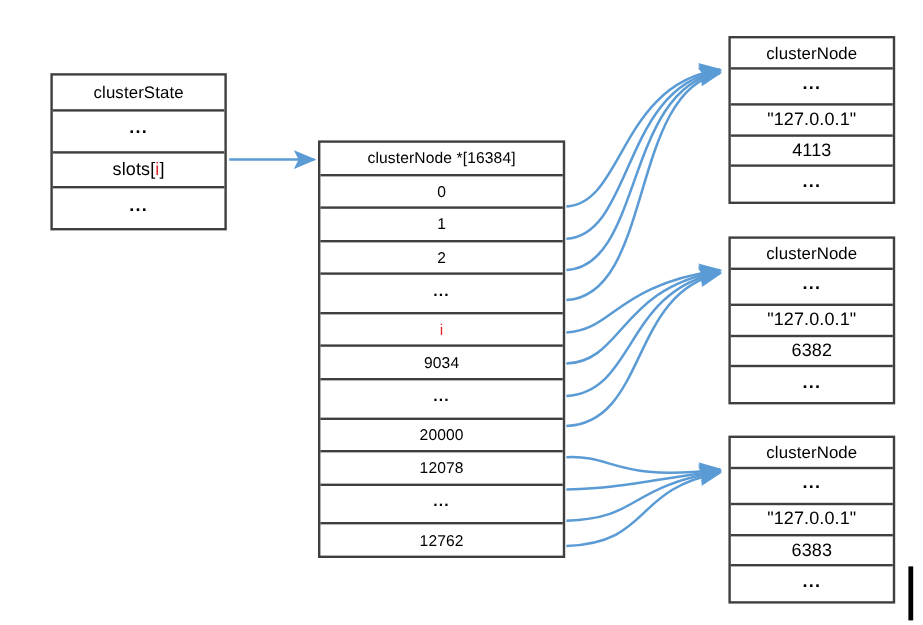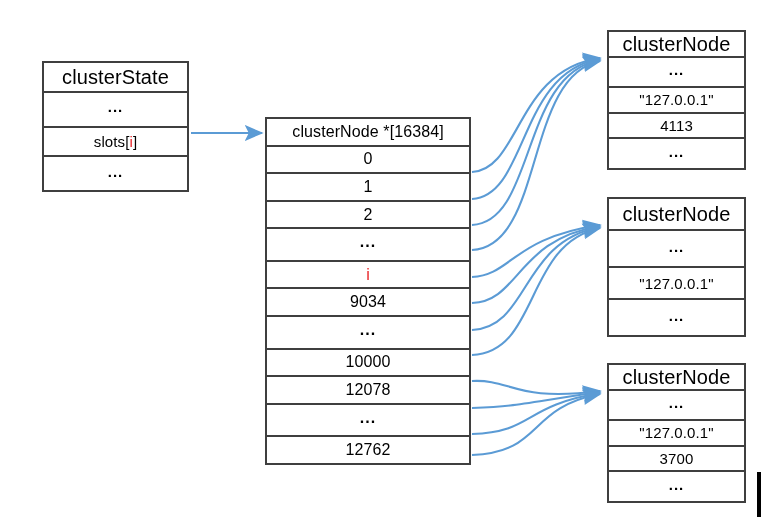--- a/index.html
+++ b/index.html
@@ -39,21 +39,21 @@
     justify-content: center;
     font-size: 15px;
     line-height: 1;
     white-space: nowrap;
     letter-spacing: 0.1px;
   }
   .struct .row:last-child {
     border-bottom: none;
   }
   .struct .row.head {
-    font-size: 20px;
+    font-size: 14px;
   }
   .struct .row.ell {
     font-size: 15px;
     font-weight: 700;
     letter-spacing: 1px;
     padding-bottom: 5px;
   }
   .red { color: #e8262a; }
 
   
@@ -63,21 +63,21 @@
     width: 147px;
     height: 131px;
   }
   
   #slot-array {
     left: 265px;
     top: 117px;
     width: 206px;
     height: 348px;
   }
-  #slot-array .row { font-size: 16px; text-align: right; }
+  #slot-array .row { font-size: 13px; text-align: right; }
 
   
   .node-box {
     width: 139px;
     height: 140px;
   }
   #node-0 { left: 607px; top: 30px; }
   #node-1 { left: 607px; top: 197px; }
   #node-2 { left: 607px; top: 363px; }
 
@@ -146,44 +146,45 @@
 
   <div class="struct" id="slot-array">
     <div class="row head">clusterNode *[16384]</div>
     <div class="row">0</div>
     <div class="row">1</div>
     <div class="row">2</div>
     <div class="row ell">...</div>
     <div class="row red">i</div>
     <div class="row">9034</div>
     <div class="row ell">...</div>
-    <div class="row">10000</div>
+    <div class="row">20000</div>
     <div class="row">12078</div>
     <div class="row ell">...</div>
     <div class="row">12762</div>
   </div>
 
   <div class="struct node-box" id="node-0">
     <div class="row head">clusterNode</div>
     <div class="row ell">...</div>
     <div class="row">"127.0.0.1"</div>
     <div class="row">4113</div>
     <div class="row ell">...</div>
   </div>
 
   <div class="struct node-box" id="node-1">
     <div class="row head">clusterNode</div>
     <div class="row ell">...</div>
     <div class="row">"127.0.0.1"</div>
+    <div class="row">6382</div>
     <div class="row ell">...</div>
   </div>
 
   <div class="struct node-box" id="node-2">
     <div class="row head">clusterNode</div>
     <div class="row ell">...</div>
     <div class="row">"127.0.0.1"</div>
-    <div class="row">3700</div>
+    <div class="row">6383</div>
     <div class="row ell">...</div>
   </div>
 
   <div id="edge-artifact"></div>
 
 </div>
 
 </body></html>

